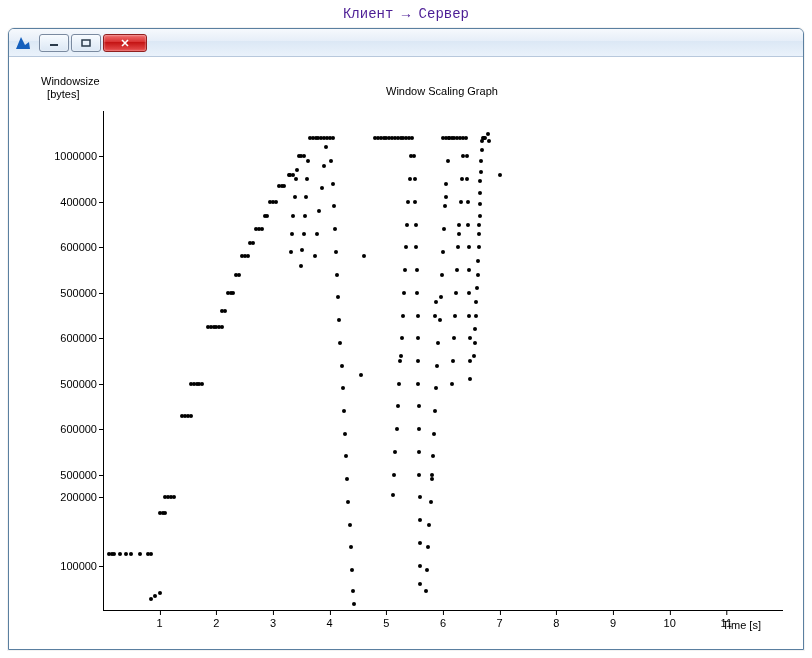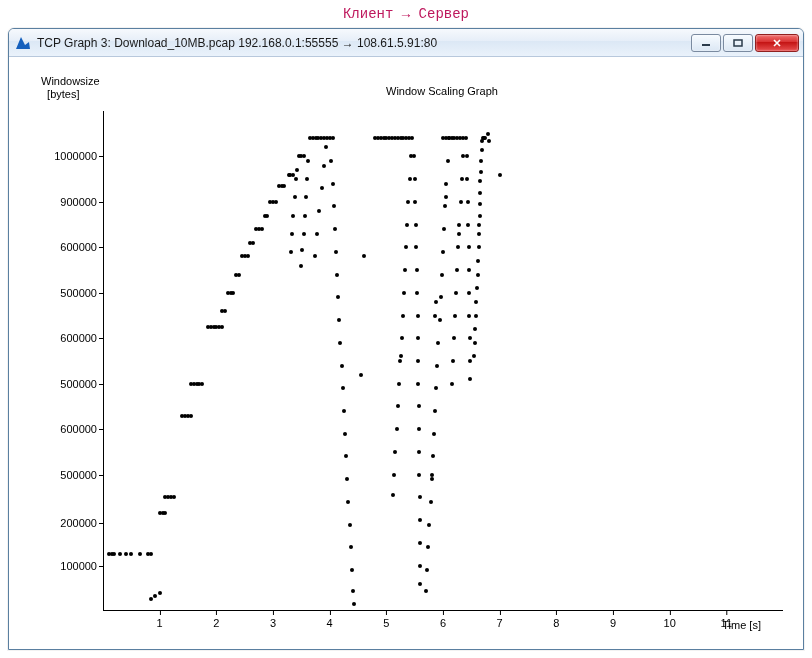--- a/index.html
+++ b/index.html
@@ -13,21 +13,21 @@
     height: 658px;
     position: relative;
     overflow: hidden;
   }
   .annotation {
     position: absolute;
     top: 6px;
     left: 0;
     right: 0;
     text-align: center;
-    color: #be185d;
+    color: #4c1d95;
     font-family: "Courier New", monospace;
     font-size: 14px;
     pointer-events: none;
   }
   .window {
     position: absolute;
     left: 8px;
     top: 28px;
     width: 796px;
     height: 622px;
@@ -184,21 +184,20 @@
   <span>Клиент</span>
   <span>→</span>
   <span>Сервер</span>
 </div>
 
 <div class="window">
   <div class="titlebar">
     <svg class="app-icon" viewBox="0 0 16 16">
       <path d="M1 14 L6 2 L10 10 L14 7 L15 14 Z" fill="#1560bd"></path>
     </svg>
-    <div class="title-text">TCP Graph 3: Download_10MB.pcap 192.168.0.1:55555 → 108.61.5.91:80</div>
     <div class="win-controls">
       <div class="win-btn" title="Minimize">
         <svg class="glyph" width="10" height="8" viewBox="0 0 10 8">
             <rect x="1" y="5" width="8" height="2" fill="#2a3a4a"></rect>
           </svg>
       </div>
       <div class="win-btn" title="Maximize">
         <svg class="glyph" width="10" height="8" viewBox="0 0 10 8">
             <rect x="1" y="1" width="8" height="6" fill="none" stroke="#2a3a4a" stroke-width="1.5"></rect>
           </svg>
@@ -462,28 +461,28 @@
             <div class="pt" style="left: 378.533px; top: 38.6364px;"></div>
             <div class="pt" style="left: 379.1px; top: 29.5455px;"></div>
             <div class="pt" style="left: 379.667px; top: 27.2727px;"></div>
             <div class="pt" style="left: 380.8px; top: 27.2727px;"></div>
             <div class="pt" style="left: 381.933px; top: 27.2727px;"></div>
             <div class="pt" style="left: 385.333px; top: 22.7273px;"></div>
             <div class="pt" style="left: 386.467px; top: 29.5455px;"></div>
             <div class="pt" style="left: 396.667px; top: 63.6364px;"></div>
           </div>
       <div class="ytick" style="top: 454.545px;">100000</div>
-          <div class="ytick" style="top: 412px; text-align: center;">200000</div>
+          <div class="ytick" style="top: 386px; text-align: center;">200000</div>
           <div class="ytick" style="top: 363.636px;">500000</div>
           <div class="ytick" style="top: 318.182px;">600000</div>
           <div class="ytick" style="top: 272.727px;">500000</div>
           <div class="ytick" style="top: 227.273px;">600000</div>
           <div class="ytick" style="top: 181.818px;">500000</div>
           <div class="ytick" style="top: 136.364px;">600000</div>
-          <div class="ytick" style="top: 90.9091px;">900000</div>
+          <div class="ytick" style="top: 90.9091px;">400000</div>
           <div class="ytick" style="top: 45.4545px;">1000000</div>
           <div class="xtick" style="left: 56.6667px;">1</div>
           <div class="xtick" style="left: 113.333px;">2</div>
           <div class="xtick" style="left: 170px;">3</div>
           <div class="xtick" style="left: 226.667px;">4</div>
           <div class="xtick" style="left: 283.333px;">5</div>
           <div class="xtick" style="left: 340px;">6</div>
           <div class="xtick" style="left: 396.667px;">7</div>
           <div class="xtick" style="left: 453.333px;">8</div>
           <div class="xtick" style="left: 510px;">9</div>

